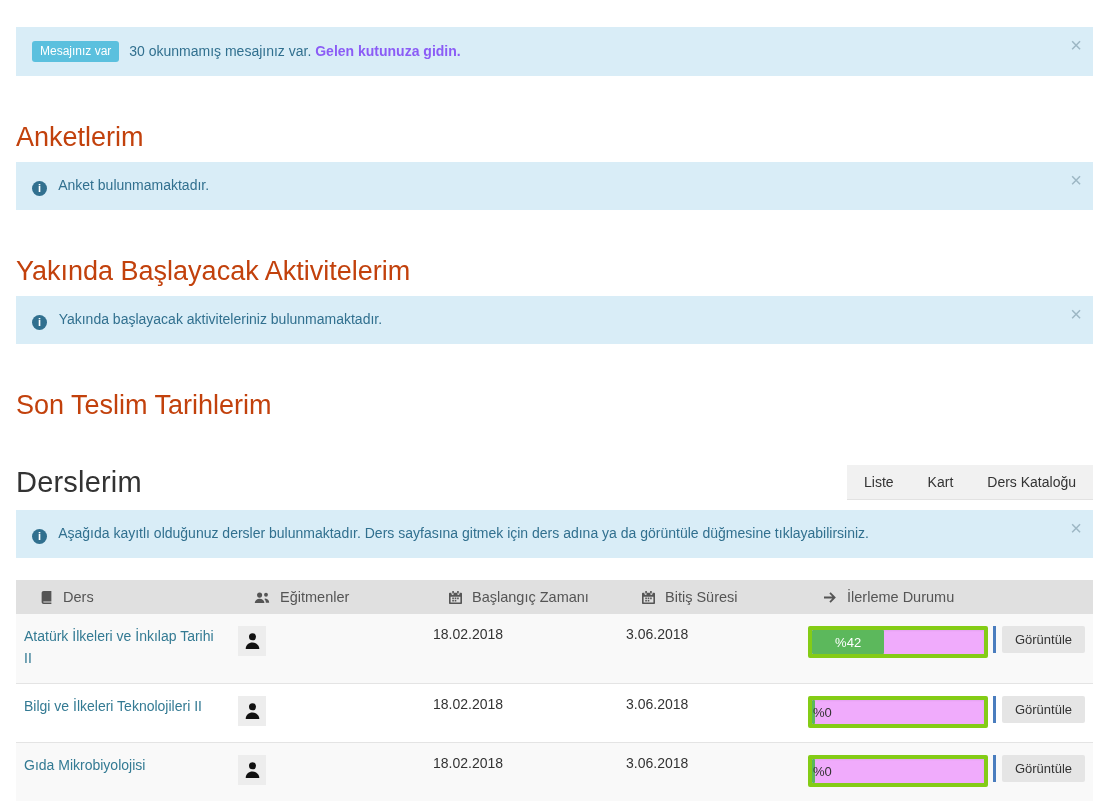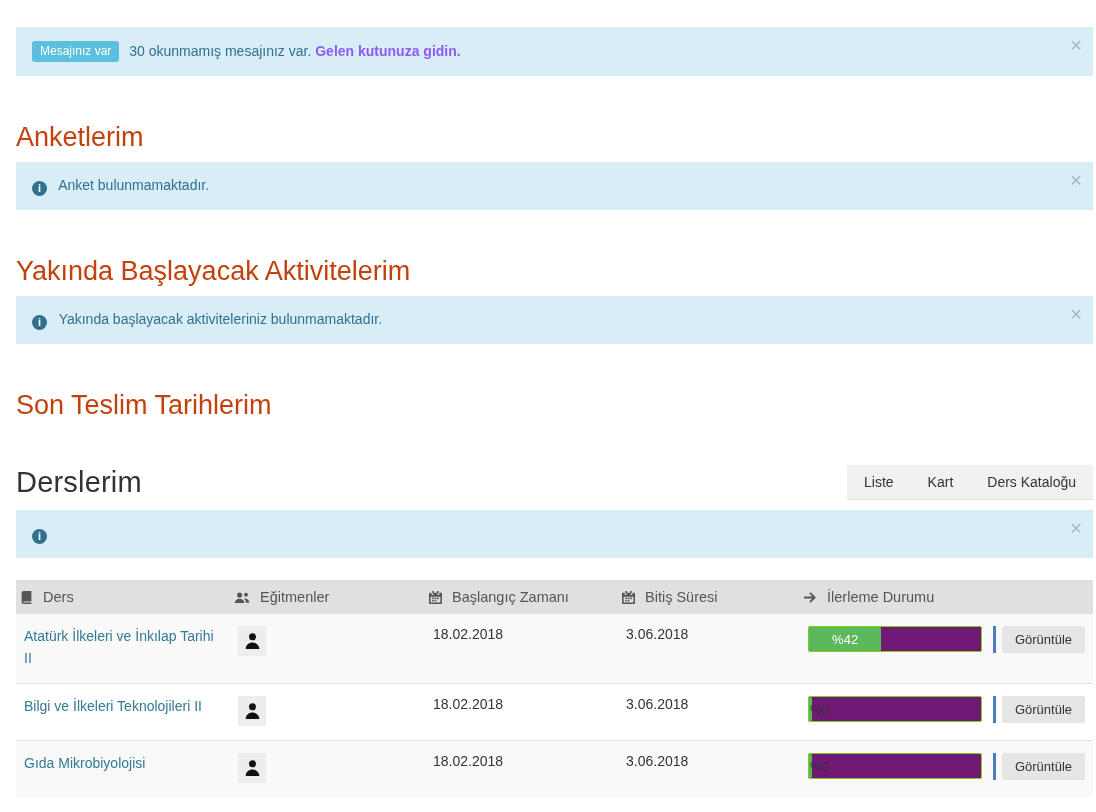--- a/index.html
+++ b/index.html
@@ -70,41 +70,41 @@
   }
   .courses-info{margin-top:10px;}
 
   
   table.courses{
     margin-top:22px;width:1077px;border-collapse:collapse;table-layout:fixed;
   }
   table.courses th{
     background:#e0e0e0;color:#555;
     font-weight:400;font-size:14.5px;text-align:left;
-    padding:9px 4px;white-space:nowrap;margin-top:32px;
+    padding:9px 24px;white-space:nowrap;margin-top:32px;
   }
   table.courses th .th-icon{margin-right:6px;}
   table.courses th svg{vertical-align:-2px;fill:#555;}
   table.courses td{
     padding:12px 8px 14px 8px;vertical-align:top;
     border-top:1px solid #e4e4e4;font-size:14px;margin-left:9px;
   }
   table.courses tbody tr:nth-child(odd){background:#f9f9f9;}
   table.courses tbody tr:first-child td{border-top:none;}
   .course-link{color:#337a93;text-decoration:none;cursor:pointer;line-height:1.55;}
   .instructor-chip{
     width:28px;height:30px;background:#ededed;
     display:flex;align-items:center;justify-content:center;
   }
   .instructor-chip svg{fill:#111;}
 
   
   .track{
     position:relative;width:172px;height:24px;
-    background:#701a75;border:1px solid #84cc16;border-radius:2px;
+    background:#f0abfc;border:4px solid #84cc16;border-radius:2px;
     box-shadow:inset 0 1px 2px rgba(0,0,0,.05);
     overflow:visible;
   }
   .fill{
     height:100%;background:#5cb85c;border-radius:1px;
     display:flex;align-items:center;justify-content:center;
   }
   .plabel{color:#fff;font-size:13px;white-space:nowrap;}
   .track.low .fill{justify-content:flex-start;overflow:visible;}
   .track.low .plabel{color:#333;padding-left:1px;}
@@ -156,20 +156,21 @@
     <h1>Derslerim</h1>
     <div class="view-group">
       <button class="view-btn">Liste</button>
       <button class="view-btn">Kart</button>
       <button class="view-btn">Ders Kataloğu</button>
     </div>
   </div>
 
   <div class="alert courses-info">
     <span class="info-icon"></span>
+    <span>Aşağıda kayıtlı olduğunuz dersler bulunmaktadır. Ders sayfasına gitmek için ders adına ya da görüntüle düğmesine tıklayabilirsiniz.</span>
     <button class="close"></button>
   </div>
 
   <table class="courses">
     <colgroup>
       <col style="width:214px">
         <col style="width:195px">
         <col style="width:193px">
       <col style="width:182px">
         <col style="width:185px">

